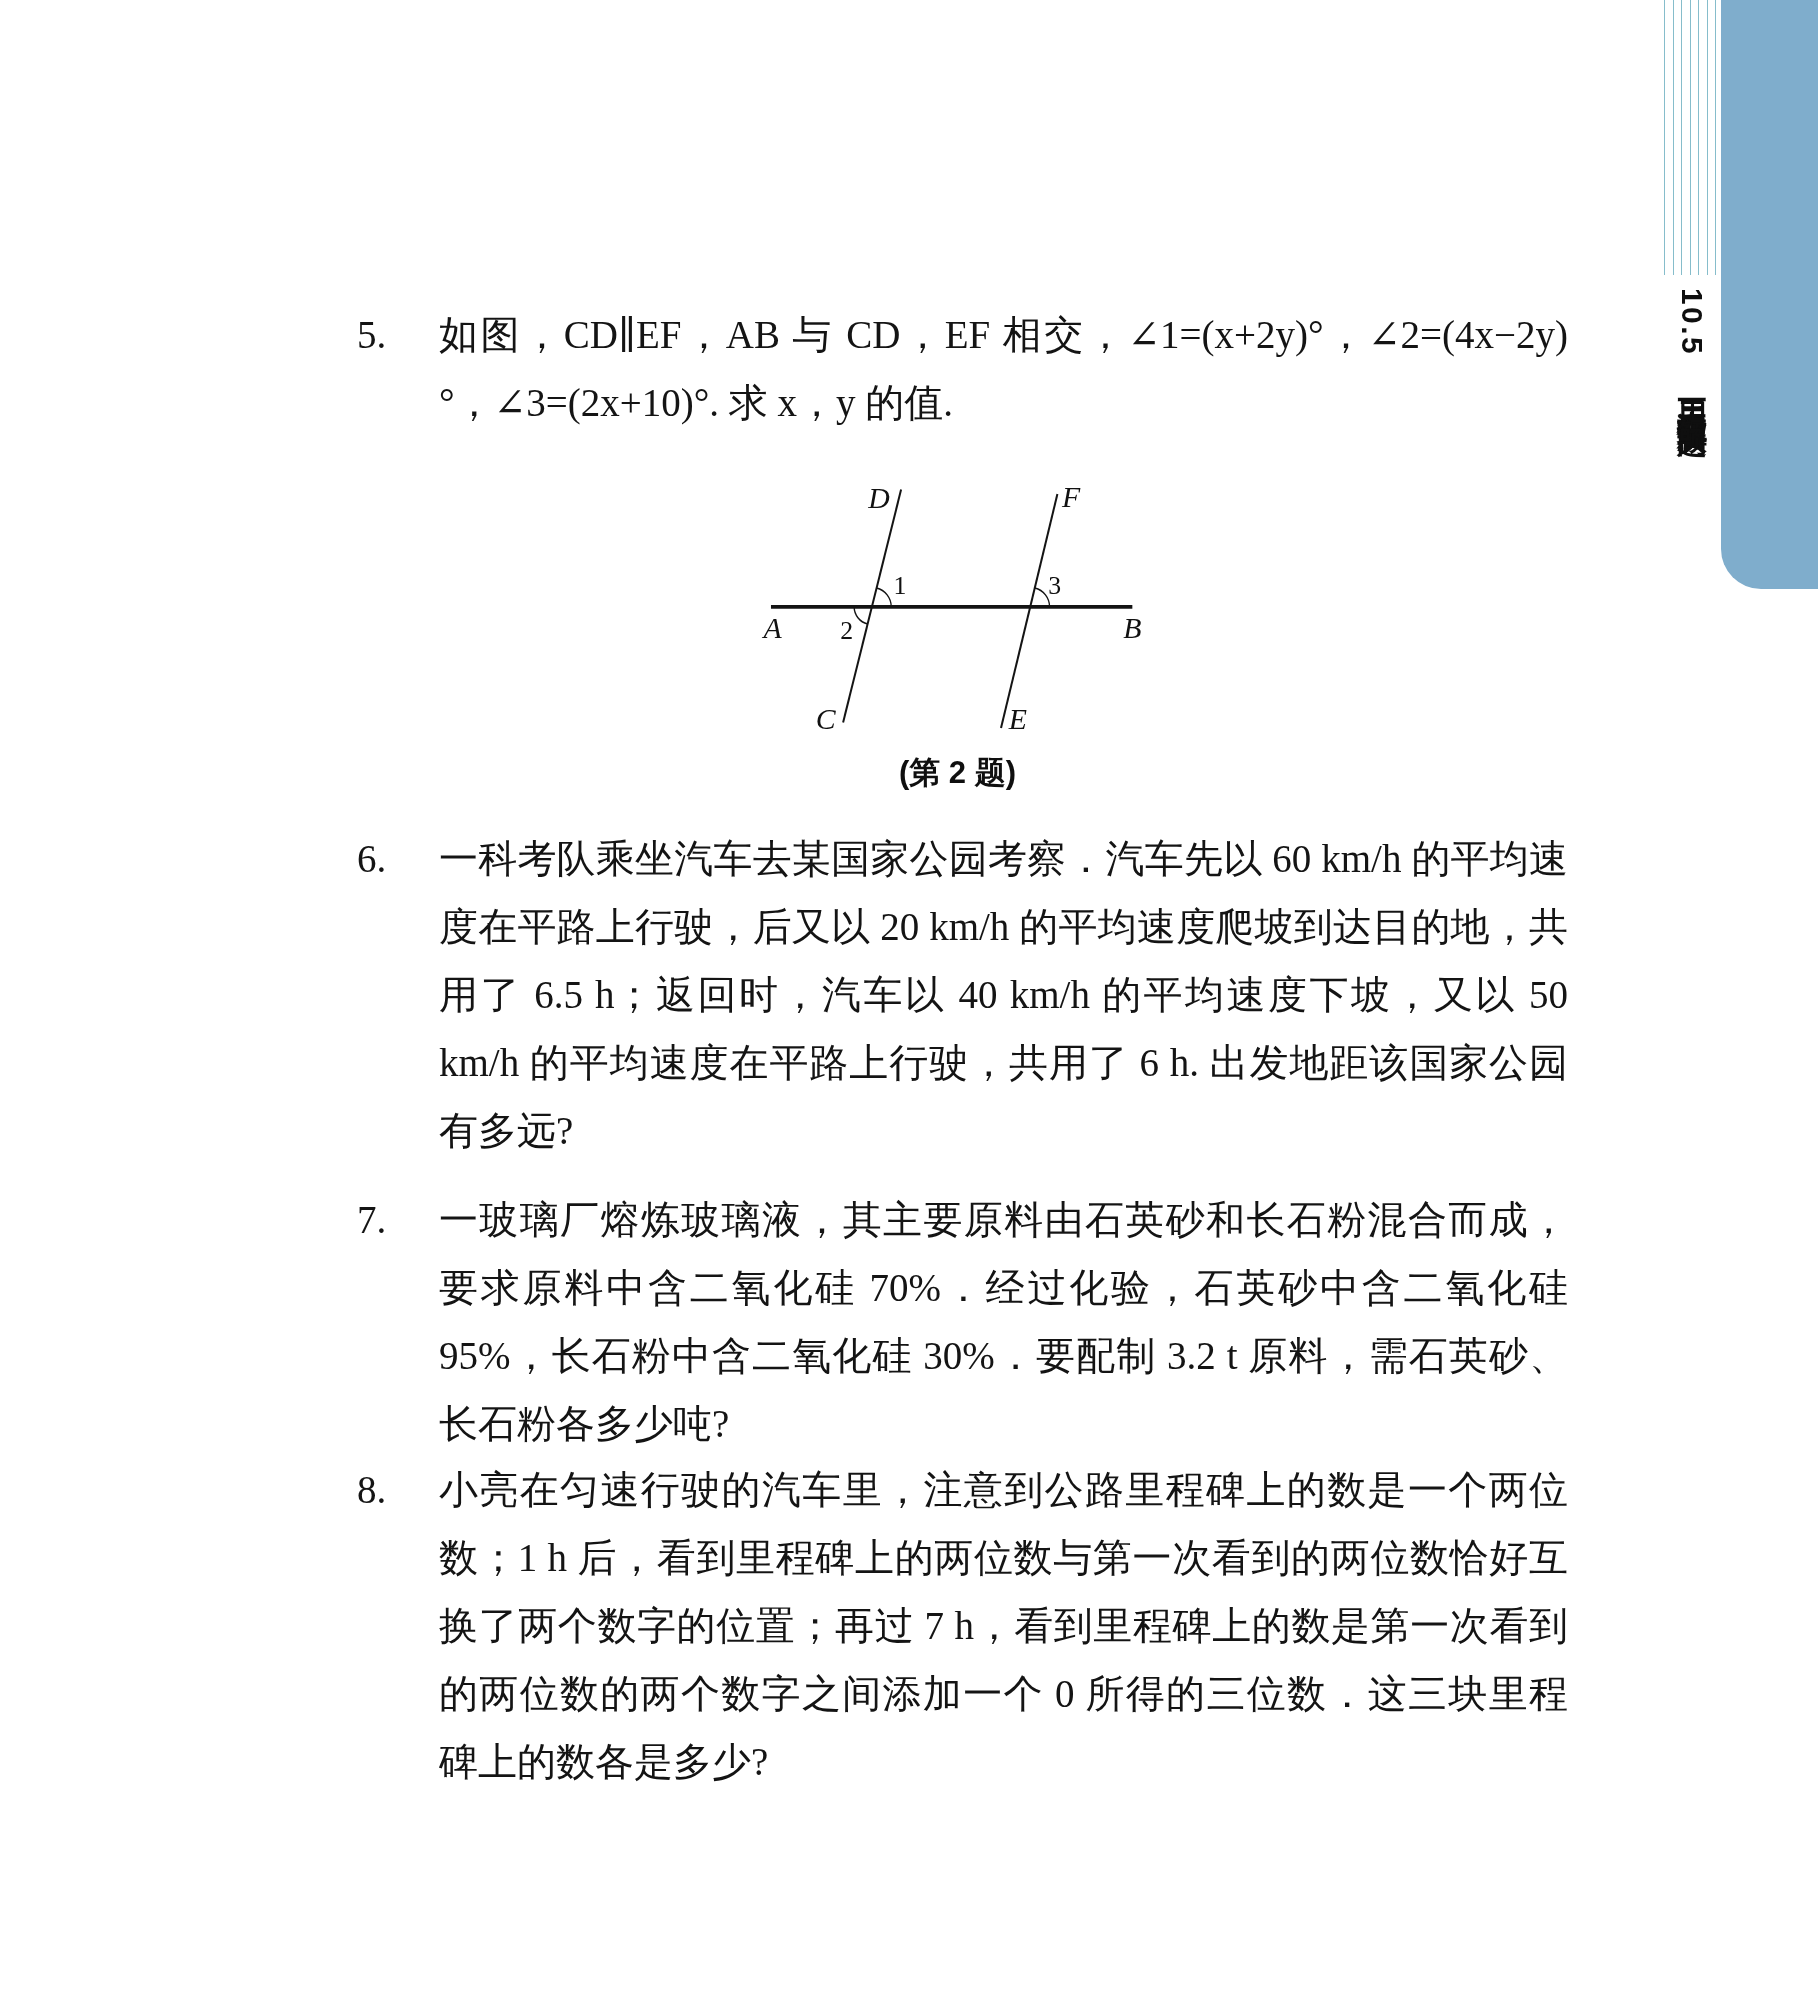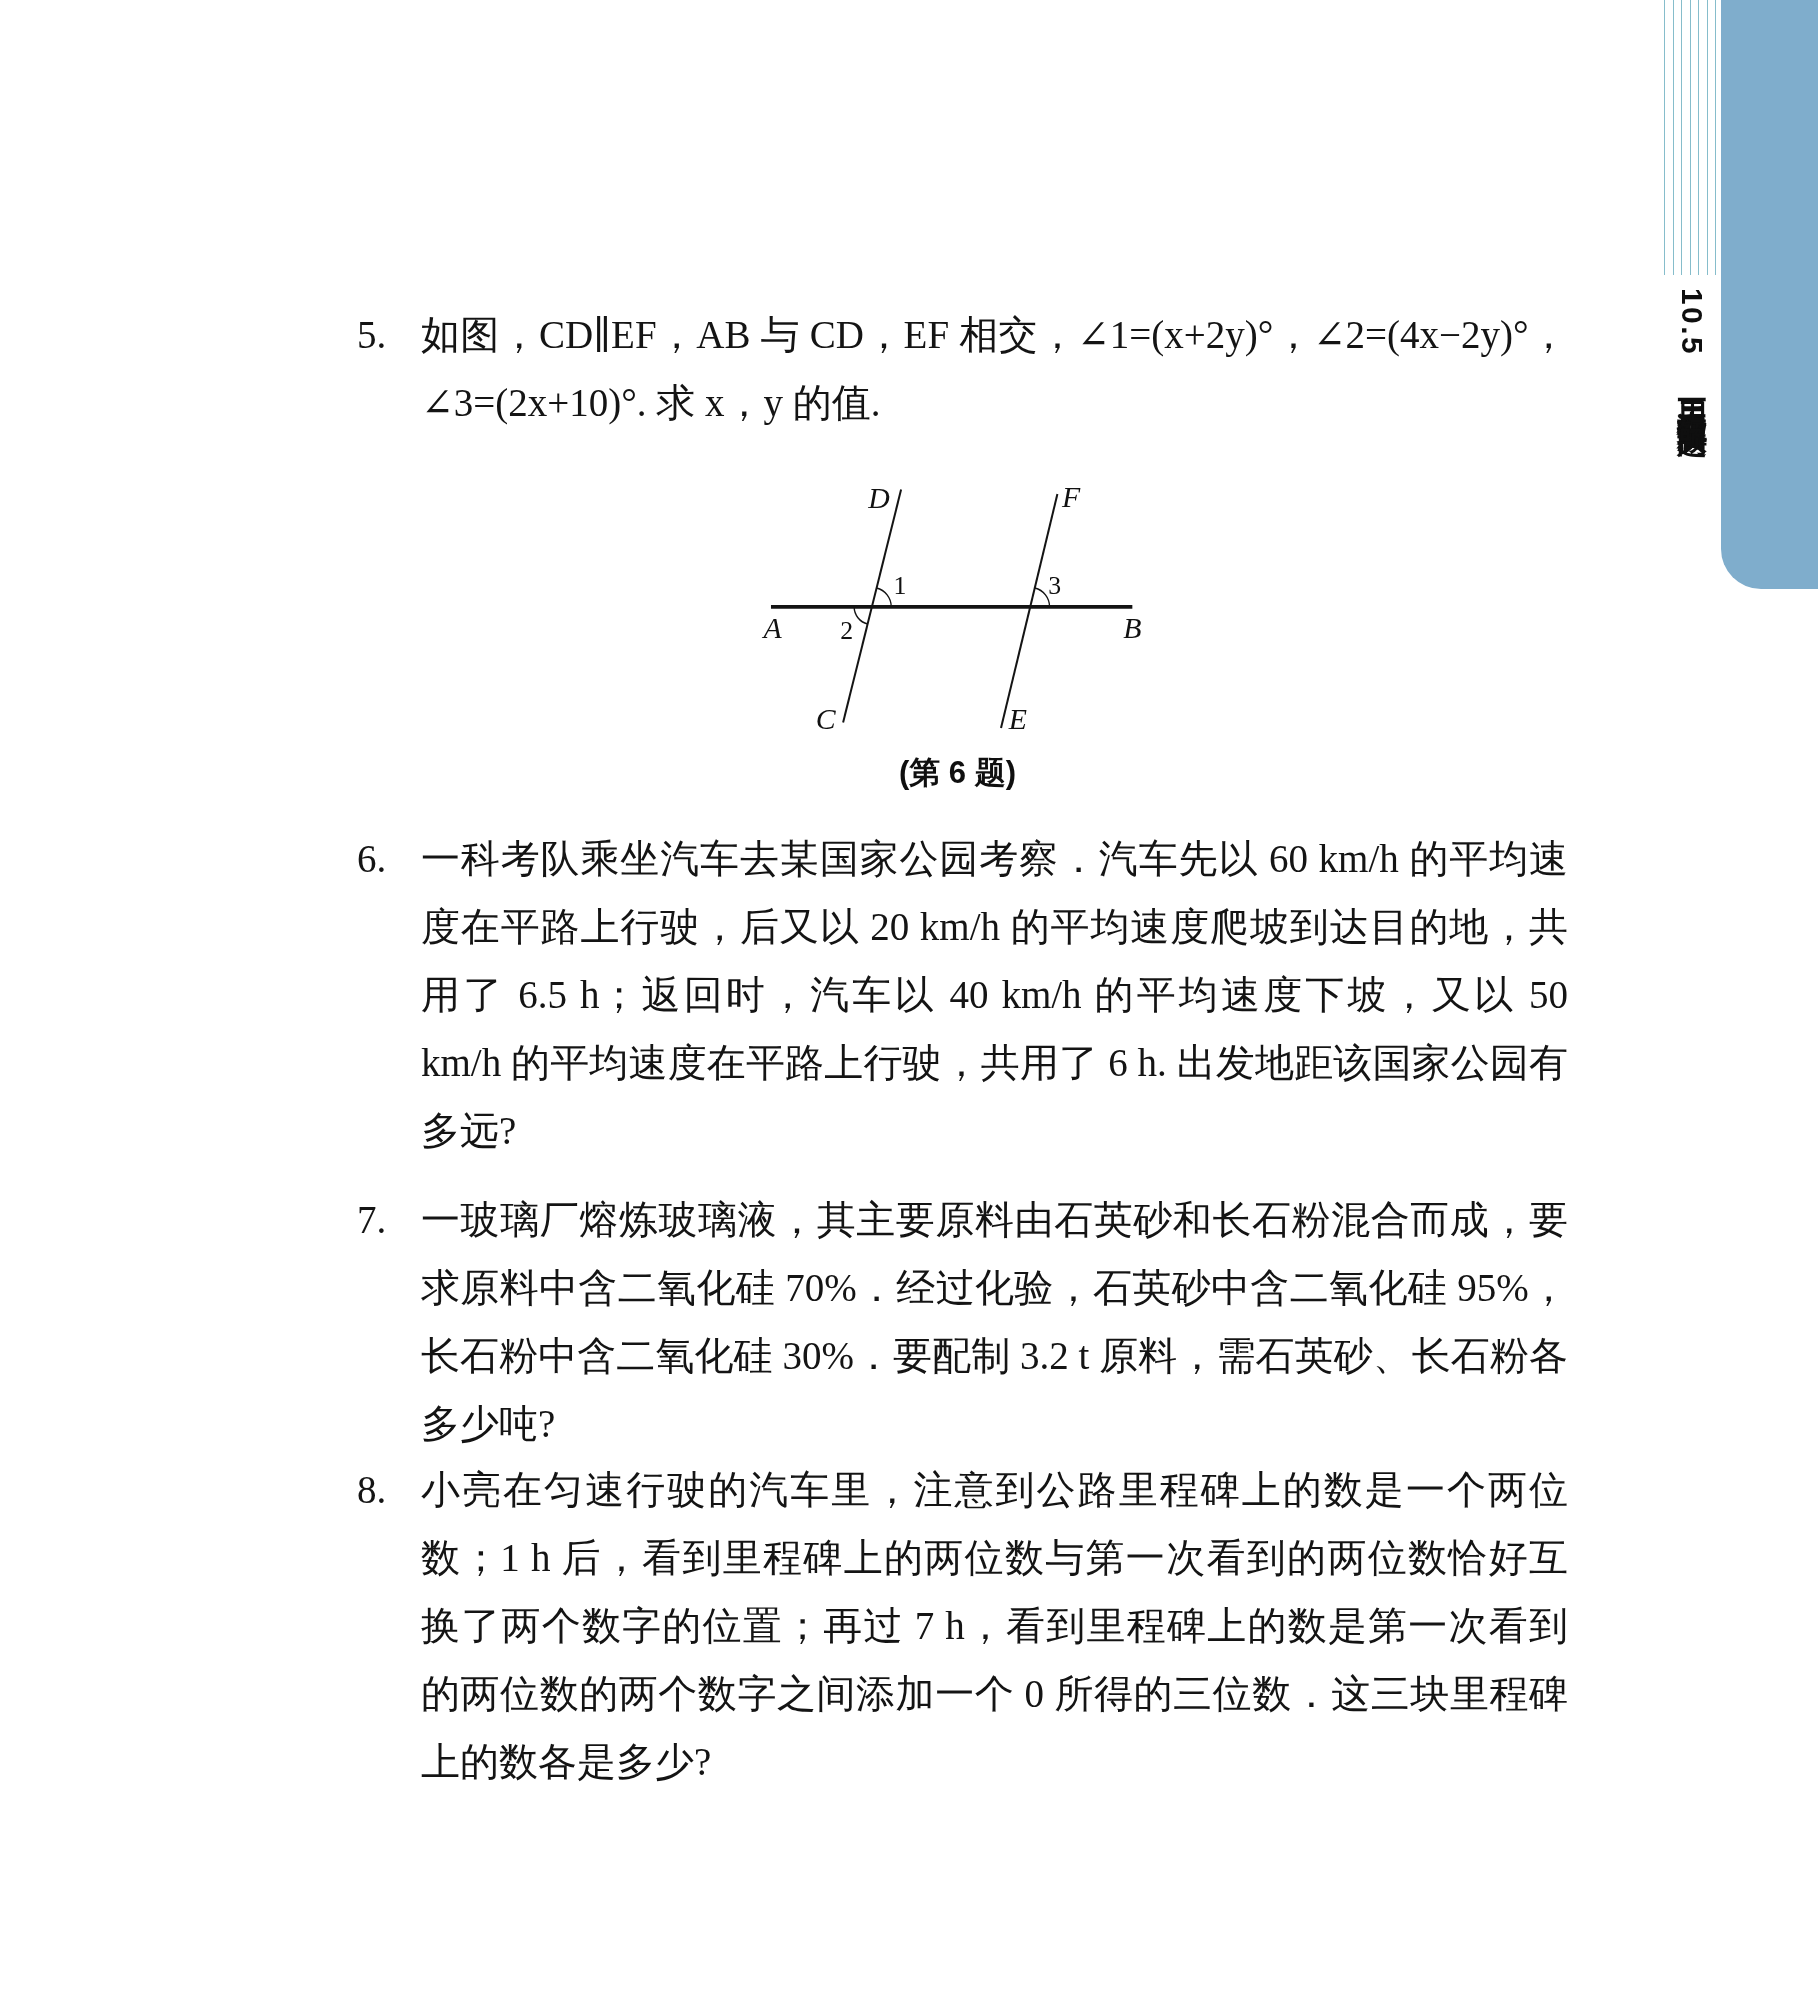--- a/index.html
+++ b/index.html
@@ -12,21 +12,21 @@
   .sidebar-block{position:absolute;left:1721px;top:0;width:98px;height:589px;
     background:var(--accent);border-radius:0 0 0 40px;}
   .sidebar-title{position:absolute;left:1673px;top:288px;height:484px;width:39px;
     writing-mode:vertical-rl;text-orientation:mixed;
     font-family:"Liberation Sans","DejaVu Sans",sans-serif;font-weight:700;
     font-size:30px;line-height:39px;letter-spacing:2.4px;color:#0f0f0f;white-space:pre;}
 
   
   .problem{position:absolute;left:357px;width:1211px;font-size:39px;line-height:68px;}
   .problem .num{position:absolute;left:0;top:0;width:56px;}
-  .problem .text{margin:0 0 0 64px;text-align:justify;text-align-last:left;}
+  .problem .text{margin:0 0 0 82px;text-align:justify;text-align-last:left;}
 
   #p5{top:301px;}
   #p6{top:825px;}
   #p7{top:1186px;}
   #p8{top:1456px;}
 
   
   .figure{position:absolute;left:746px;top:463px;width:423px;height:282px;}
   .figure svg{display:block;width:423px;height:282px;}
   .fig-caption{position:absolute;left:746px;top:752px;width:423px;text-align:center;
@@ -67,21 +67,21 @@
       <text class="lbl" x="66" y="435" text-anchor="middle">A</text>
       <text class="lbl" x="959" y="435" text-anchor="middle">B</text>
       <text class="lbl" x="198" y="660" text-anchor="middle">C</text>
       <text class="lbl" x="675" y="660" text-anchor="middle">E</text>
 
       <text class="anglbl" x="382" y="325" text-anchor="middle">1</text>
       <text class="anglbl" x="250" y="437" text-anchor="middle">2</text>
       <text class="anglbl" x="766" y="325" text-anchor="middle">3</text>
     </svg>
   </div>
-  <div class="fig-caption">(第 6 题)</div>
+  <div class="fig-caption">(第 2 题)</div>
 
   <section class="problem" id="p6">
     <span class="num">6.</span>
     <p class="text">一科考队乘坐汽车去某国家公园考察．汽车先以 60 km/h 的平均速度在平路上行驶，后又以 20 km/h 的平均速度爬坡到达目的地，共用了 6.5 h；返回时，汽车以 40 km/h 的平均速度下坡，又以 50 km/h 的平均速度在平路上行驶，共用了 6 h. 出发地距该国家公园有多远?</p>
   </section>
 
   <section class="problem" id="p7">
     <span class="num">7.</span>
     <p class="text">一玻璃厂熔炼玻璃液，其主要原料由石英砂和长石粉混合而成，要求原料中含二氧化硅 70%．经过化验，石英砂中含二氧化硅 95%，长石粉中含二氧化硅 30%．要配制 3.2 t 原料，需石英砂、长石粉各多少吨?</p>
   </section>

